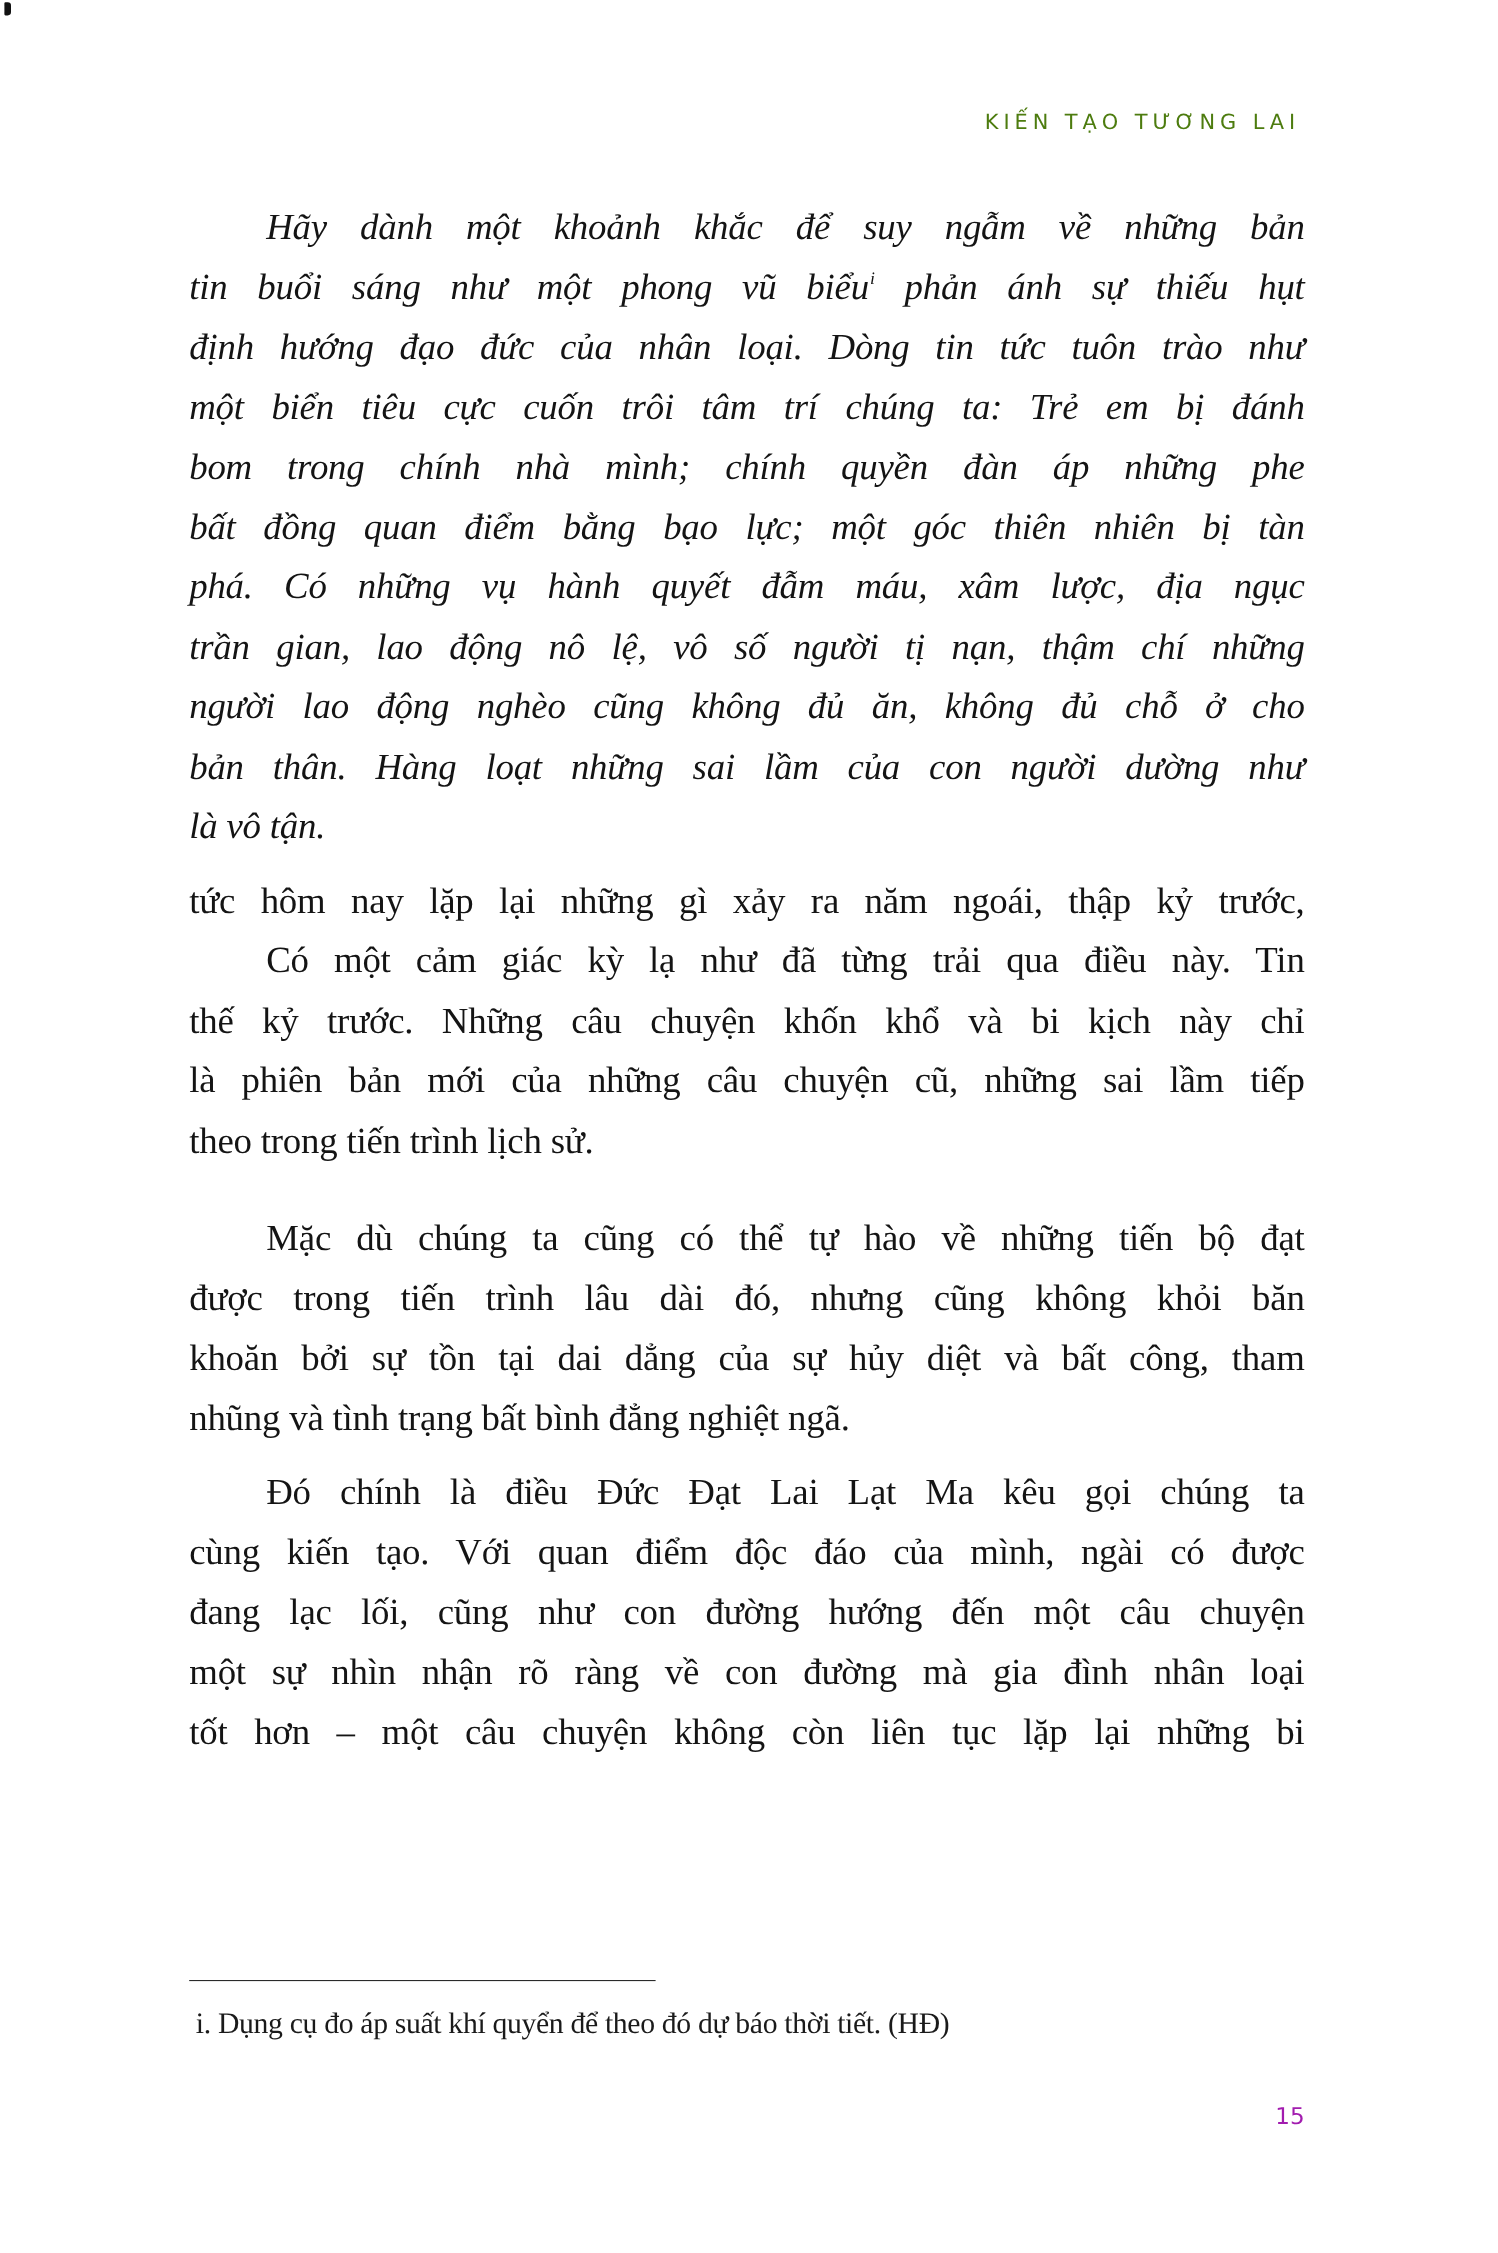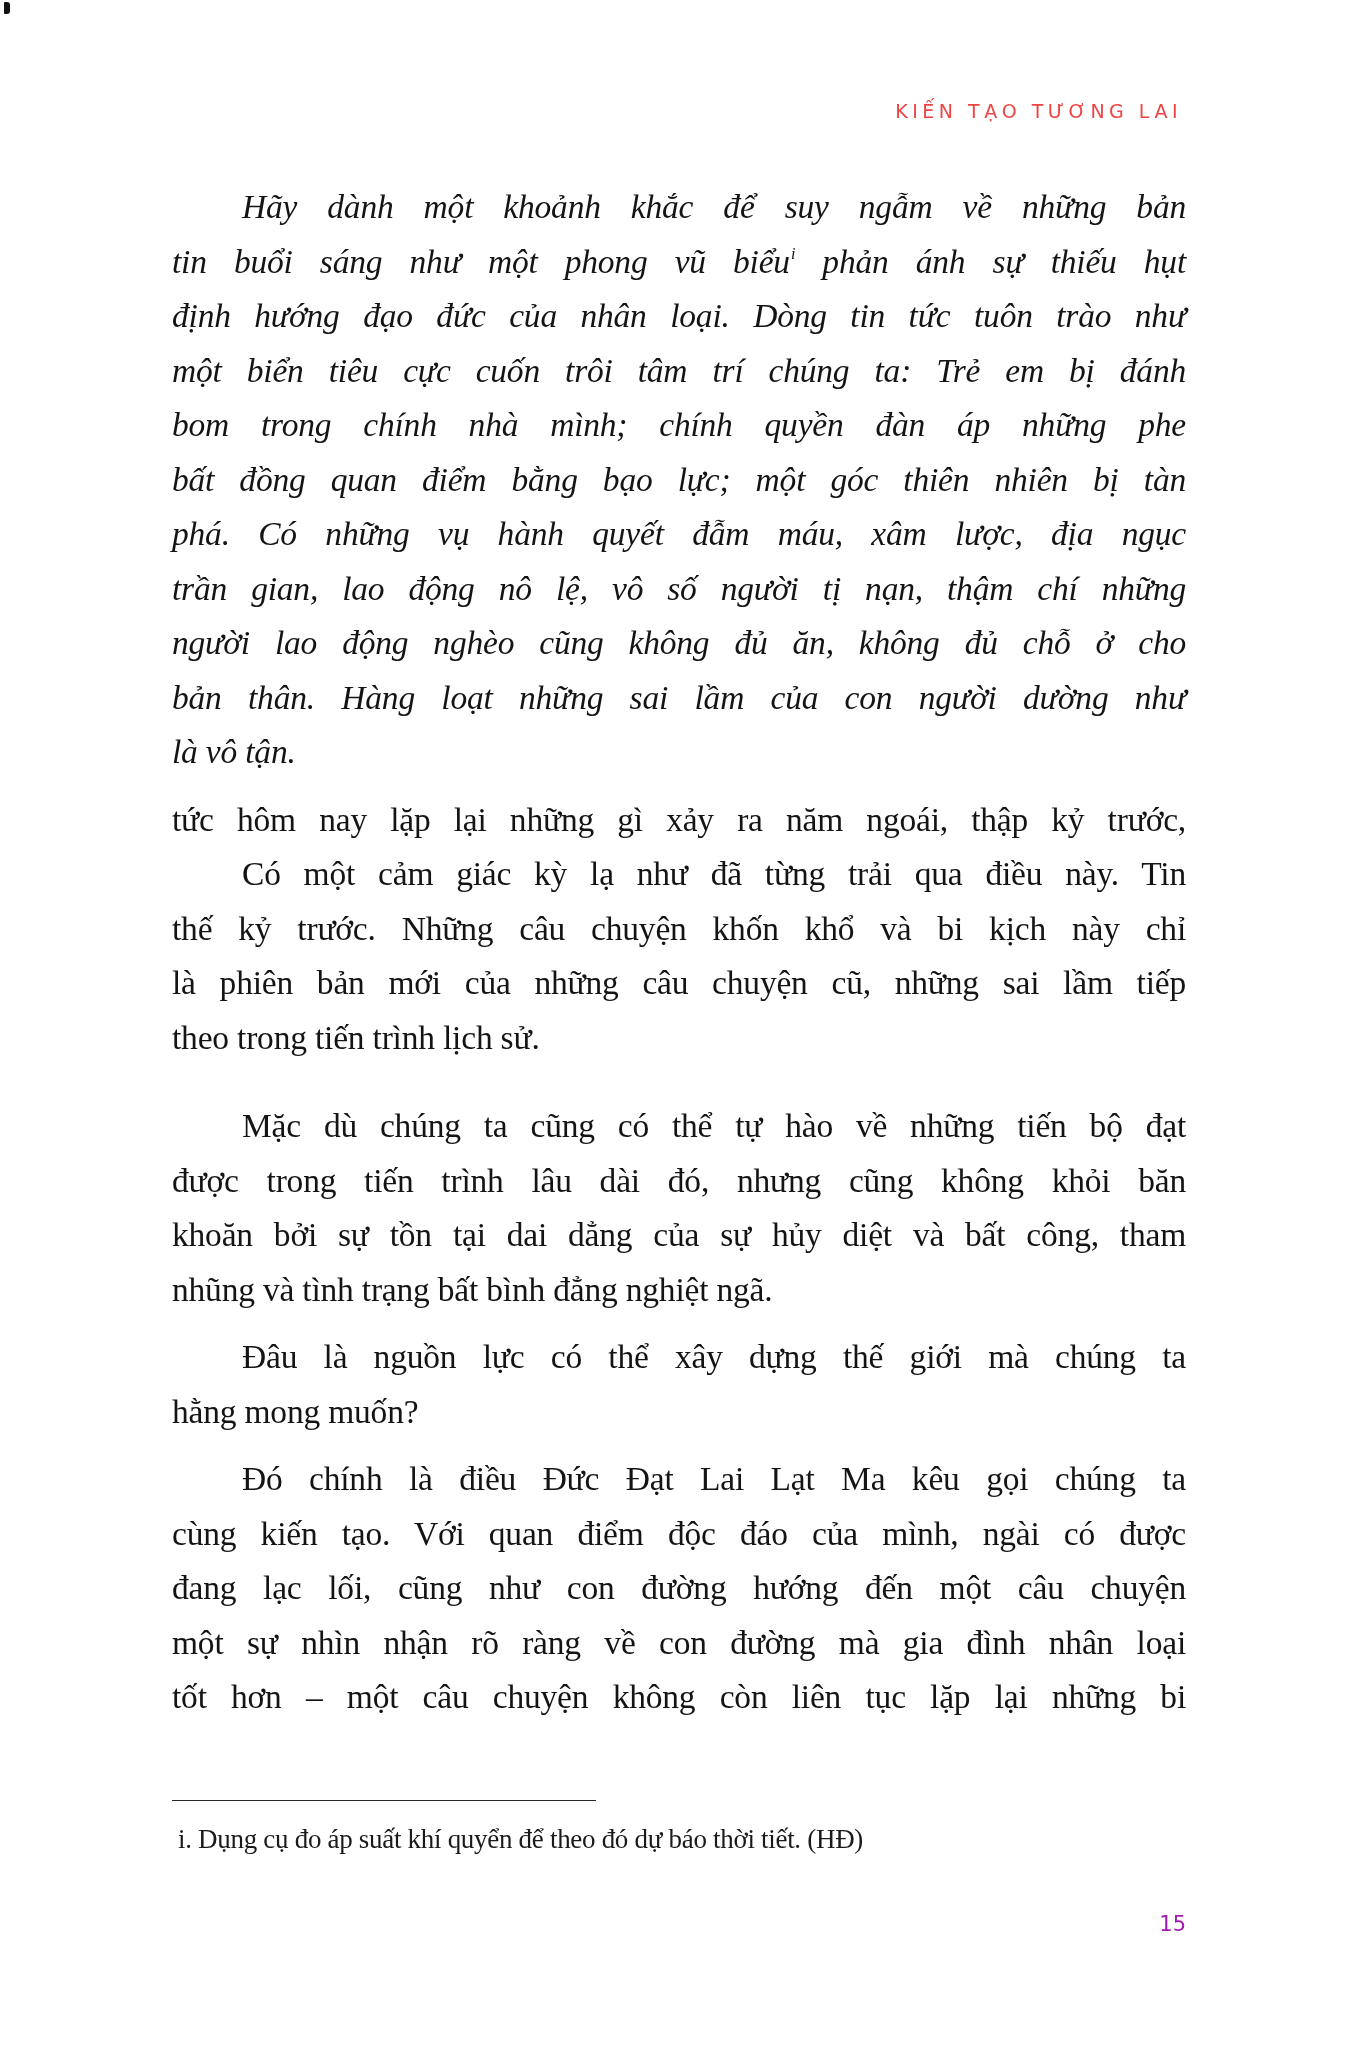--- a/index.html
+++ b/index.html
@@ -24,21 +24,21 @@
       background: #111;
       border-radius: 1px 3px 3px 1px;
     }
     .running-header {
       position: absolute;
       top: 100px;
       right: 180px;
       font-family: "DejaVu Sans", sans-serif;
       font-size: 19px;
       letter-spacing: 4.5px;
-      color: #ef4444;
+      color: #4d7c0f;
       white-space: nowrap;
     }
     .body-text {
       position: absolute;
       left: 172px;
       top: 180px;
       width: 1014px;
       font-size: 33.5px;
       line-height: 54.5px;
       text-align: justify;
@@ -116,24 +116,20 @@
     <span class="line last">theo trong tiến trình lịch sử.</span>
   </div>
 
   <div class="paragraph" style="margin-bottom:13px;margin-top:34px;">
     <span class="line first">Mặc dù chúng ta cũng có thể tự hào về những tiến bộ đạt</span>
     <span class="line">được trong tiến trình lâu dài đó, nhưng cũng không khỏi băn</span>
     <span class="line">khoăn bởi sự tồn tại dai dẳng của sự hủy diệt và bất công, tham</span>
     <span class="line last">nhũng và tình trạng bất bình đẳng nghiệt ngã.</span>
   </div>
 
-  <div class="paragraph" style="margin-bottom:13px;">
-    <span class="line first">Đâu là nguồn lực có thể xây dựng thế giới mà chúng ta</span>
-    <span class="line last">hằng mong muốn?</span>
-  </div>
 
   <div class="paragraph">
     <span class="line first">Đó chính là điều Đức Đạt Lai Lạt Ma kêu gọi chúng ta</span>
     <span class="line">cùng kiến tạo. Với quan điểm độc đáo của mình, ngài có được</span>
     <span class="line">đang lạc lối, cũng như con đường hướng đến một câu chuyện</span>
     <span class="line">một sự nhìn nhận rõ ràng về con đường mà gia đình nhân loại</span>
     <span class="line">tốt hơn – một câu chuyện không còn liên tục lặp lại những bi</span>
   </div>
 
 </div>

